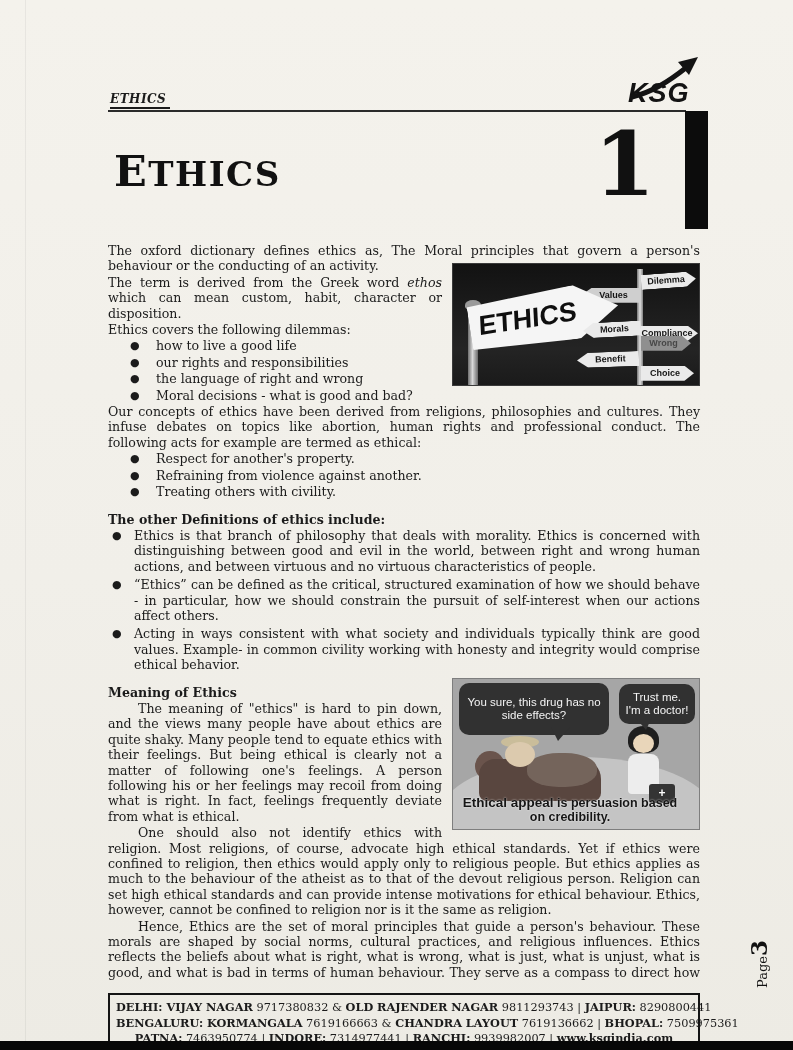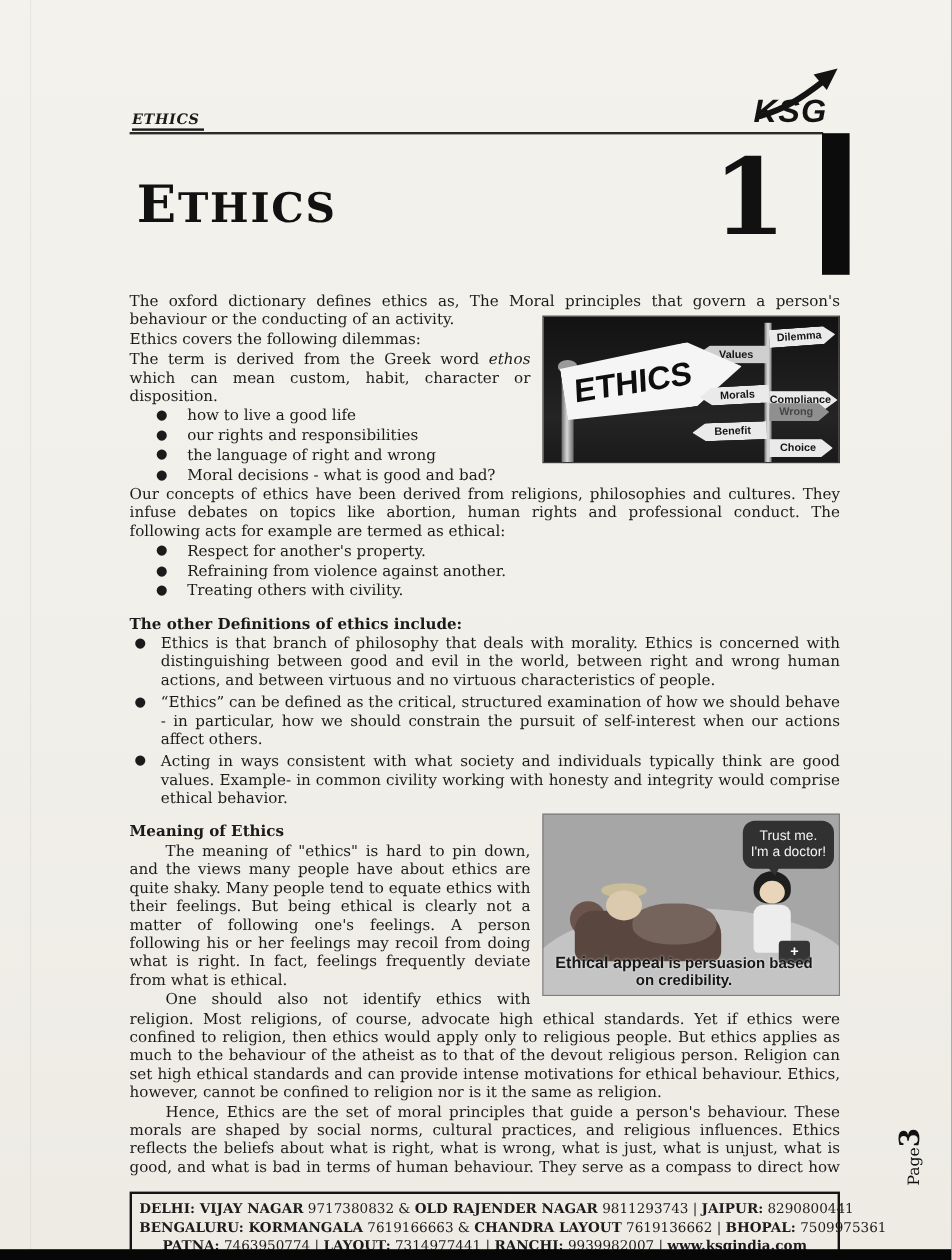--- a/index.html
+++ b/index.html
@@ -138,22 +138,22 @@
       </div>
       <div class="sp-sign sp-right sp-s0">Dilemma</div>
       <div class="sp-sign sp-left sp-s1">Values</div>
       <div class="sp-sign sp-right sp-s2">Compliance</div>
       <div class="sp-sign sp-left sp-s3">Morals</div>
       <div class="sp-sign sp-right sp-s4">Wrong</div>
       <div class="sp-sign sp-left sp-s5">Benefit</div>
       <div class="sp-sign sp-right sp-s6">Choice</div>
     </div>
 
+    <div class="para"><span>The term is derived from the Greek word </span><i>ethos</i><span> which can mean custom, habit, character or disposition.</span></div>
     <div class="para">Ethics covers the following dilemmas:</div>
-    <div class="para"><span>The term is derived from the Greek word </span><i>ethos</i><span> which can mean custom, habit, character or disposition.</span></div>
     <div class="bullets-inner">
         <div class="bullet-item">
           <span class="bullet-dot">●</span>
           <span class="bullet-text">how to live a good life</span>
         </div>
         <div class="bullet-item">
           <span class="bullet-dot">●</span>
           <span class="bullet-text">our rights and responsibilities</span>
         </div>
         <div class="bullet-item">
@@ -202,34 +202,37 @@
       <div class="ct-floor"></div>
       <div class="ct-couch-arm"></div>
       <div class="ct-couch"></div>
       <div class="ct-patient-body"></div>
       <div class="ct-patient-hat"></div>
       <div class="ct-patient-head"></div>
       <div class="ct-doc-hair"></div>
       <div class="ct-doc-face"></div>
       <div class="ct-doc-coat"></div>
       <div class="ct-bag">+</div>
+      <div class="ct-bubble ct-b1">
+          <span>You sure, this drug has no side effects?</span>
+        </div>
       <div class="ct-bubble ct-b2">
           <span>Trust me. I'm a doctor!</span>
         </div>
       <div class="ct-caption"><span class="cap-lead">Ethical appeal</span><span> is persuasion based on credibility.</span></div>
     </div>
 
     <div class="bold-head">Meaning of Ethics</div>
     <div class="para indent">The meaning of "ethics" is hard to pin down, and the views many people have about ethics are quite shaky. Many people tend to equate ethics with their feelings. But being ethical is clearly not a matter of following one's feelings. A person following his or her feelings may recoil from doing what is right. In fact, feelings frequently deviate from what is ethical.</div>
     <div class="para indent">One should also not identify ethics with religion. Most religions, of course, advocate high ethical standards. Yet if ethics were confined to religion, then ethics would apply only to religious people. But ethics applies as much to the behaviour of the atheist as to that of the devout religious person. Religion can set high ethical standards and can provide intense motivations for ethical behaviour. Ethics, however, cannot be confined to religion nor is it the same as religion.</div>
     <div class="para indent force-justify">Hence, Ethics are the set of moral principles that guide a person's behaviour. These morals are shaped by social norms, cultural practices, and religious influences. Ethics reflects the beliefs about what is right, what is wrong, what is just, what is unjust, what is good, and what is bad in terms of human behaviour. They serve as a compass to direct how</div>
 
     <div class="footer-box">
       <div class="footer-line"><span class="b">DELHI: VIJAY NAGAR</span><span> 9717380832 &amp; </span><span class="b">OLD RAJENDER NAGAR</span><span> 9811293743 | </span><span class="b">JAIPUR:</span><span> 8290800441</span></div>
       <div class="footer-line"><span class="b">BENGALURU: KORMANGALA</span><span> 7619166663 &amp; </span><span class="b">CHANDRA LAYOUT</span><span> 7619136662 | </span><span class="b">BHOPAL:</span><span> 7509975361</span></div>
-      <div class="footer-line"><span class="b">PATNA:</span><span> 7463950774 | </span><span class="b">LAYOUT:</span><span> 7314977441 | </span><span class="b">RANCHI:</span><span> 9939982007 | </span><span class="b">www.ksgindia.com</span></div>
+      <div class="footer-line"><span class="b">PATNA:</span><span> 7463950774 | </span><span class="b">INDORE:</span><span> 7314977441 | </span><span class="b">RANCHI:</span><span> 9939982007 | </span><span class="b">www.ksgindia.com</span></div>
     </div>
   </div>
 
   <div class="page-num"><span class="pn-word">Page</span><span class="pn-digit">3</span></div>
 
   <div class="bottom-bar"></div>
 </div>
 
 </body></html>

